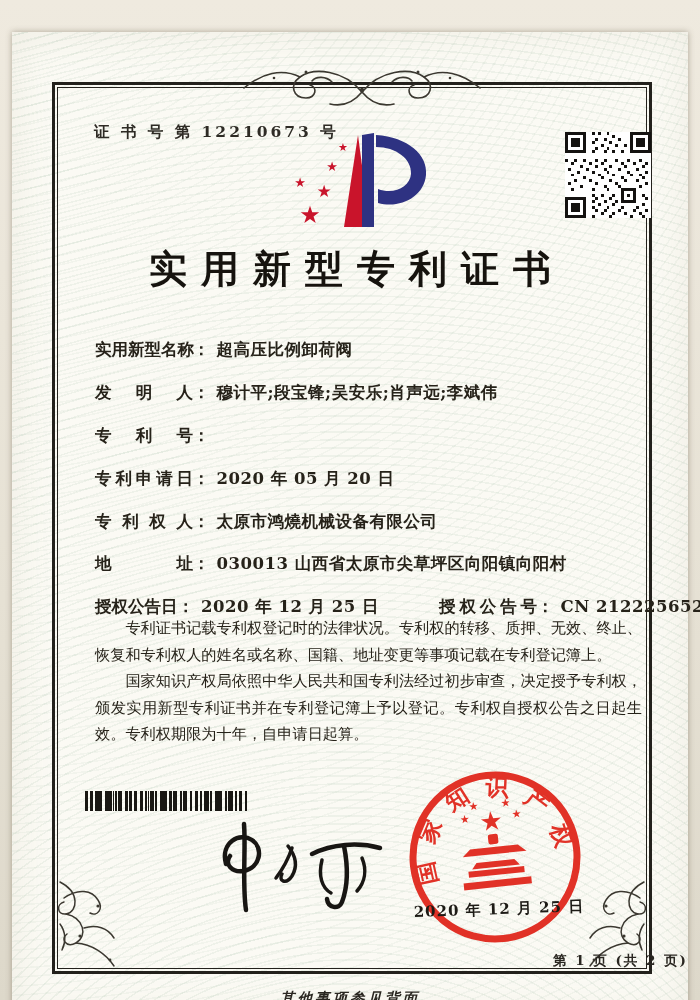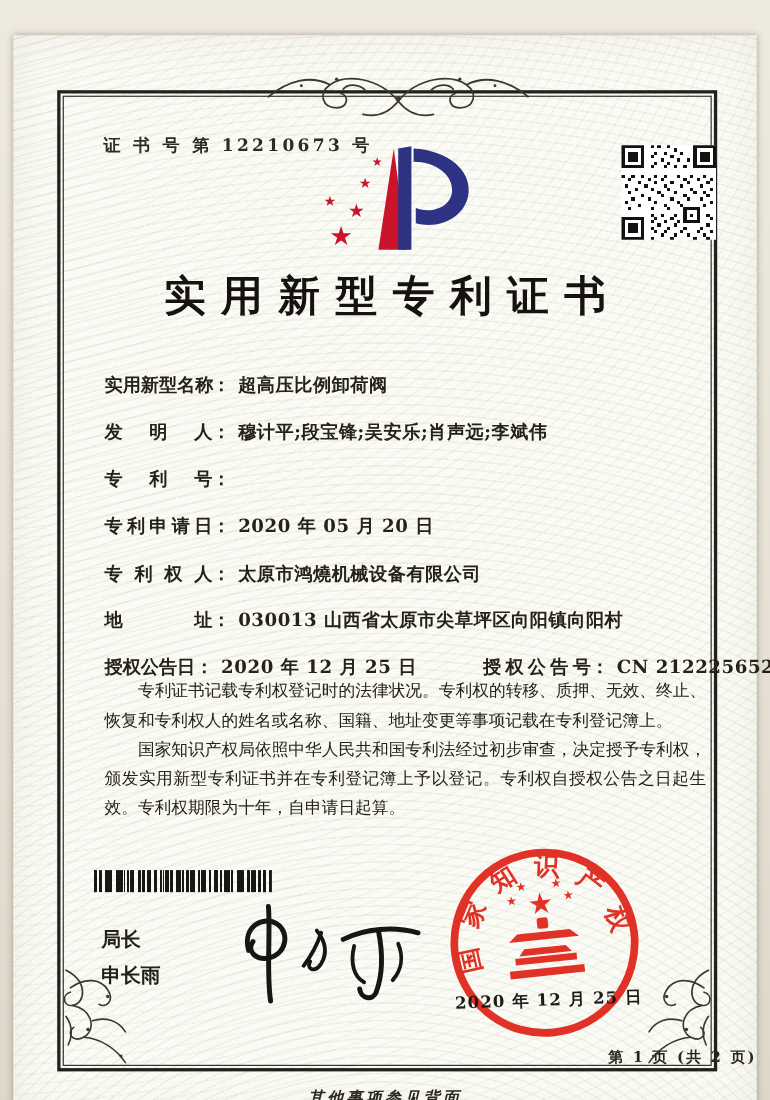--- a/index.html
+++ b/index.html
@@ -195,24 +195,20 @@
     </div>
   </div>
 
   <div class="abs paras">
     <p>专利证书记载专利权登记时的法律状况。专利权的转移、质押、无效、终止、恢复和专利权人的姓名或名称、国籍、地址变更等事项记载在专利登记簿上。</p>
     <p>国家知识产权局依照中华人民共和国专利法经过初步审查，决定授予专利权，颁发实用新型专利证书并在专利登记簿上予以登记。专利权自授权公告之日起生效。专利权期限为十年，自申请日起算。</p>
   </div>
 
   <div class="abs barcode"></div>
 
-  <div class="abs officer">
-    <div>局长</div>
-    <div>申长雨</div>
-  </div>
 
   <svg class="abs signature" width="185" height="105" viewBox="0 0 185 105">
     <g stroke="#181613" fill="none" stroke-linecap="round" stroke-linejoin="round">
       <path d="M22,50 C16,28 36,18 48,26 C60,34 56,54 40,57 C28,59 20,50 26,42" stroke-width="4.5"></path>
       <path d="M40,10 C42,34 38,70 42,96" stroke-width="4.5"></path>
       <path d="M88,34 C84,46 78,56 72,64" stroke-width="3.5"></path>
       <path d="M84,32 C92,42 94,52 88,62 C82,71 74,67 78,60" stroke-width="3.5"></path>
       <path d="M108,40 C128,30 154,28 176,34" stroke-width="4.5"></path>
       <path d="M140,32 C144,52 144,72 138,88 C135,96 124,94 123,85" stroke-width="4.5"></path>
       <path d="M118,46 C114,62 118,74 127,79" stroke-width="3.5"></path>

